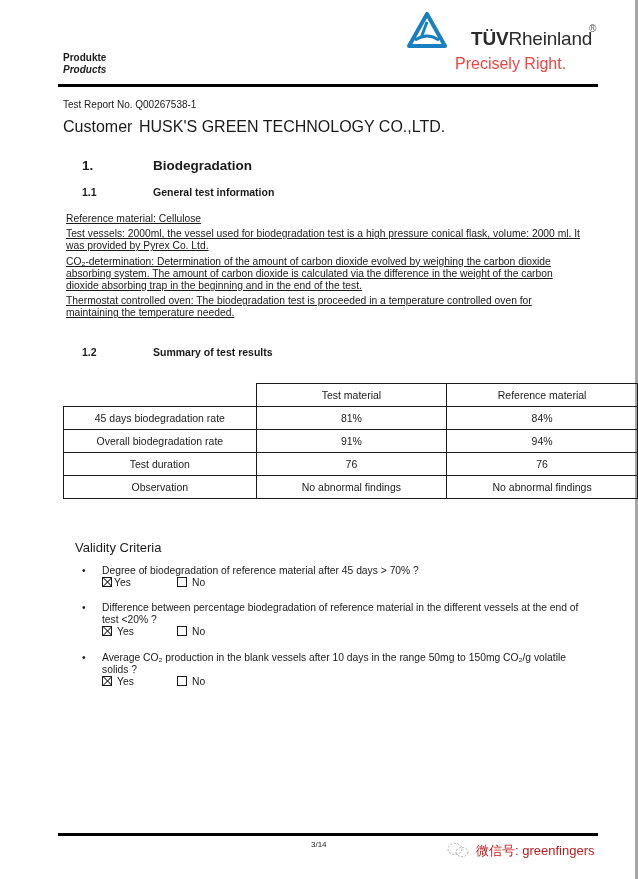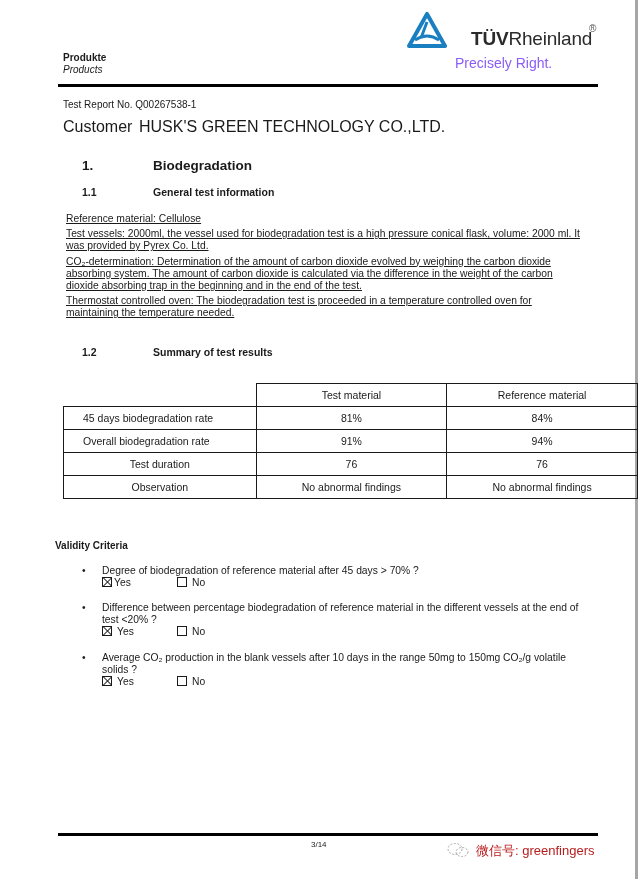--- a/index.html
+++ b/index.html
@@ -11,25 +11,25 @@
   .page-edge {
     position: absolute; right: 0; top: 0; width: 3px; height: 879px;
     background: #a6a6a6;
   }
   
   .logo { position: absolute; left: 407px; top: 10px; width: 200px; height: 55px; }
   .logo-mark { position: absolute; left: 0; top: 2px; width: 40px; height: 38px; }
   .logo-brand { position: absolute; left: 48px; top: 18px; font-size: 19px; color: #2b2b2b; letter-spacing: -0.2px; white-space: nowrap; }
   .logo-brand b { font-weight: bold; margin-left: 16px; }
   .logo-reg { position: absolute; left: 182px; top: 13px; font-size: 10px; color: #555; }
-  .logo-tag { position: absolute; left: 48px; top: 45px; font-size: 14px; color: #8b5cf6; white-space: nowrap; text-align: center; }
+  .logo-tag { position: absolute; left: 48px; top: 45px; font-size: 16px; color: #ef4444; white-space: nowrap; text-align: center; }
 
   .dept { position: absolute; left: 63px; top: 52px; font-size: 10px; line-height: 12px; }
   .dept .de { font-weight: bold; }
-  .dept .en { font-style: italic; }
+  .dept .en { font-style: italic; font-weight: bold; }
 
   .rule-top { position: absolute; left: 58px; top: 84px; width: 540px; height: 3px; background: #000; }
 
   .report-no { position: absolute; left: 63px; top: 99px; font-size: 10px; }
   .customer { position: absolute; left: 63px; top: 118px; font-size: 16px; white-space: nowrap; }
   .customer .lbl { display: inline-block; width: 76px; }
 
   .h1 { position: absolute; top: 158px; font-size: 13.5px; font-weight: bold; }
   .h1.num { left: 82px; } .h1.txt { left: 153px; }
   .h2 { position: absolute; font-size: 10.5px; font-weight: bold; }
@@ -39,24 +39,24 @@
   .info p { margin: 3px; text-decoration: underline; }
   .u { text-decoration: underline; }
 
   table.results {
     position: absolute; left: 63px; top: 383px; border-collapse: collapse;
     font-size: 10.5px;
   }
   table.results td { border: 1px solid #1a1a1a; height: 22px; padding: 0 19px; }
   table.results td.blank { border-top: none; border-left: none; }
   table.results td.c { text-align: center; }
-  table.results td.l { text-align: left; }
+  table.results td.l { text-align: center; }
   .col0 { width: 160px; } .col1 { width: 159px; } .col2 { width: 159px; }
 
-  .validity-title { position: absolute; left: 55px; top: 540px; font-size: 10px; font-weight: bold; }
+  .validity-title { position: absolute; left: 75px; top: 540px; font-size: 13px; font-weight: normal; }
   .crit { position: absolute; left: 82px; width: 500px; font-size: 10.3px; line-height: 12px; }
   .crit .bullet { position: absolute; left: 0; top: 0; }
   .crit .q { margin-left: 20px; }
   .crit .opts { margin-left: 20px; margin-top: 0px; position: relative; height: 13px; }
   .box { display: inline-block; width: 10px; height: 10px; border: 1px solid #1a1a1a; vertical-align: -1px; position: relative; box-sizing: border-box; }
   .box.checked::before, .box.checked::after {
     content: ""; position: absolute; left: 4px; top: -2px; width: 1px; height: 12px; background: #1a1a1a;
   }
   .box.checked::before { transform: rotate(45deg); }
   .box.checked::after { transform: rotate(-45deg); }

